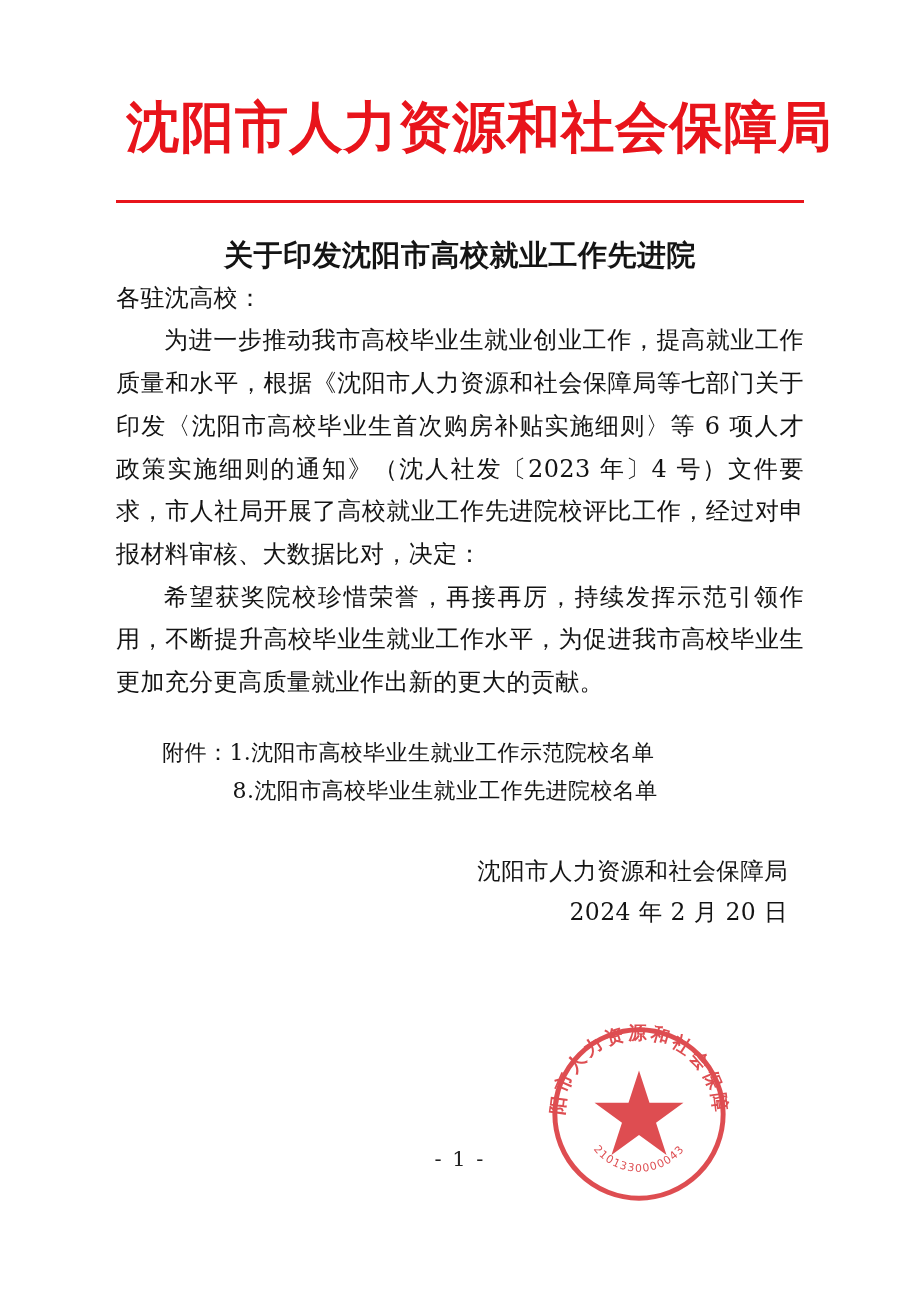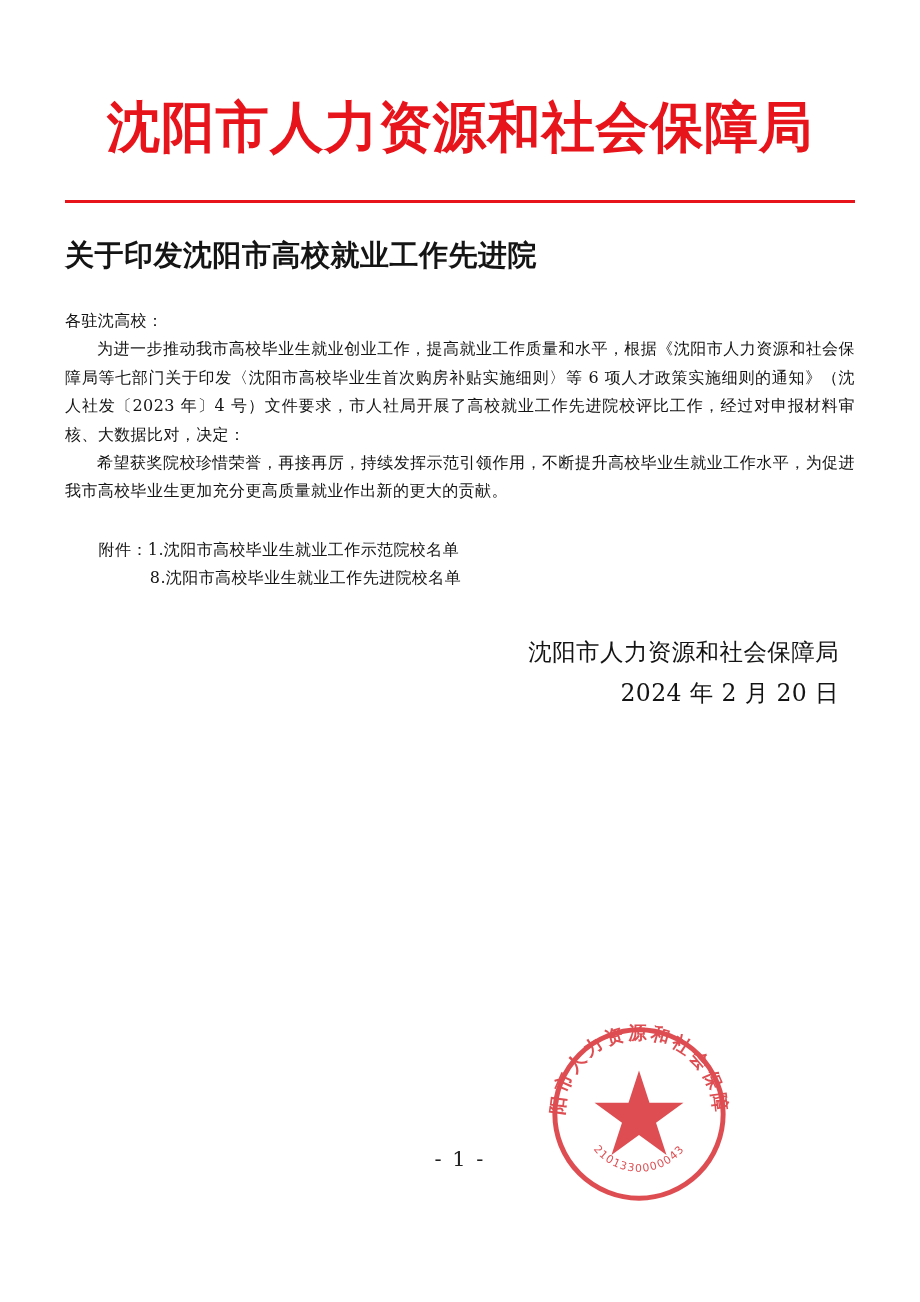--- a/index.html
+++ b/index.html
@@ -14,21 +14,21 @@
     font-family: "DejaVu Serif", "Liberation Serif", serif;
     color: #111111;
     overflow: hidden;
   }
 
   .doc {
     position: relative;
     width: 920px;
     height: 1209px;
     box-sizing: border-box;
-    padding: 0 65px;
+    padding: 0 116px;
   }
 
   
   .masthead {
     padding-top: 96px;
     text-align: center;
   }
   .masthead-title {
     color: #e8141b;
     font-family: "DejaVu Serif", "Liberation Serif", serif;
@@ -42,54 +42,54 @@
   .masthead-rule {
     margin-top: 42px;
     height: 3px;
     background: #e8141b;
     width: 100%;
   }
 
   
   .doc-title {
     margin-top: 30px;
+    text-align: center;
     font-weight: 700;
     font-size: 29px;
     line-height: 1.52;
     letter-spacing: 0.5px;
     color: #141414;
   }
   .doc-title .line {
     display: block;
   }
 
   
   .body-text {
-    margin-top: 30px;
-    font-size: 16px;
+    font-size: 24px;
     line-height: 1.78;
     letter-spacing: 0.4px;
     text-align: justify;
     text-justify: inter-ideograph;
     color: #141414;
   }
   .body-text p {
     margin: 0;
   }
   .salutation {
     text-indent: 0;
   }
   .indent2 {
     text-indent: 2em;
   }
 
   
   .attachments {
     margin-top: 30px;
-    font-size: 16px;
+    font-size: 22px;
     line-height: 1.75;
     color: #141414;
     letter-spacing: 0.4px;
   }
   .att-row {
     display: block;
     padding-left: 2.1em;
   }
   .att-row.sub {
     padding-left: 5.3em;

